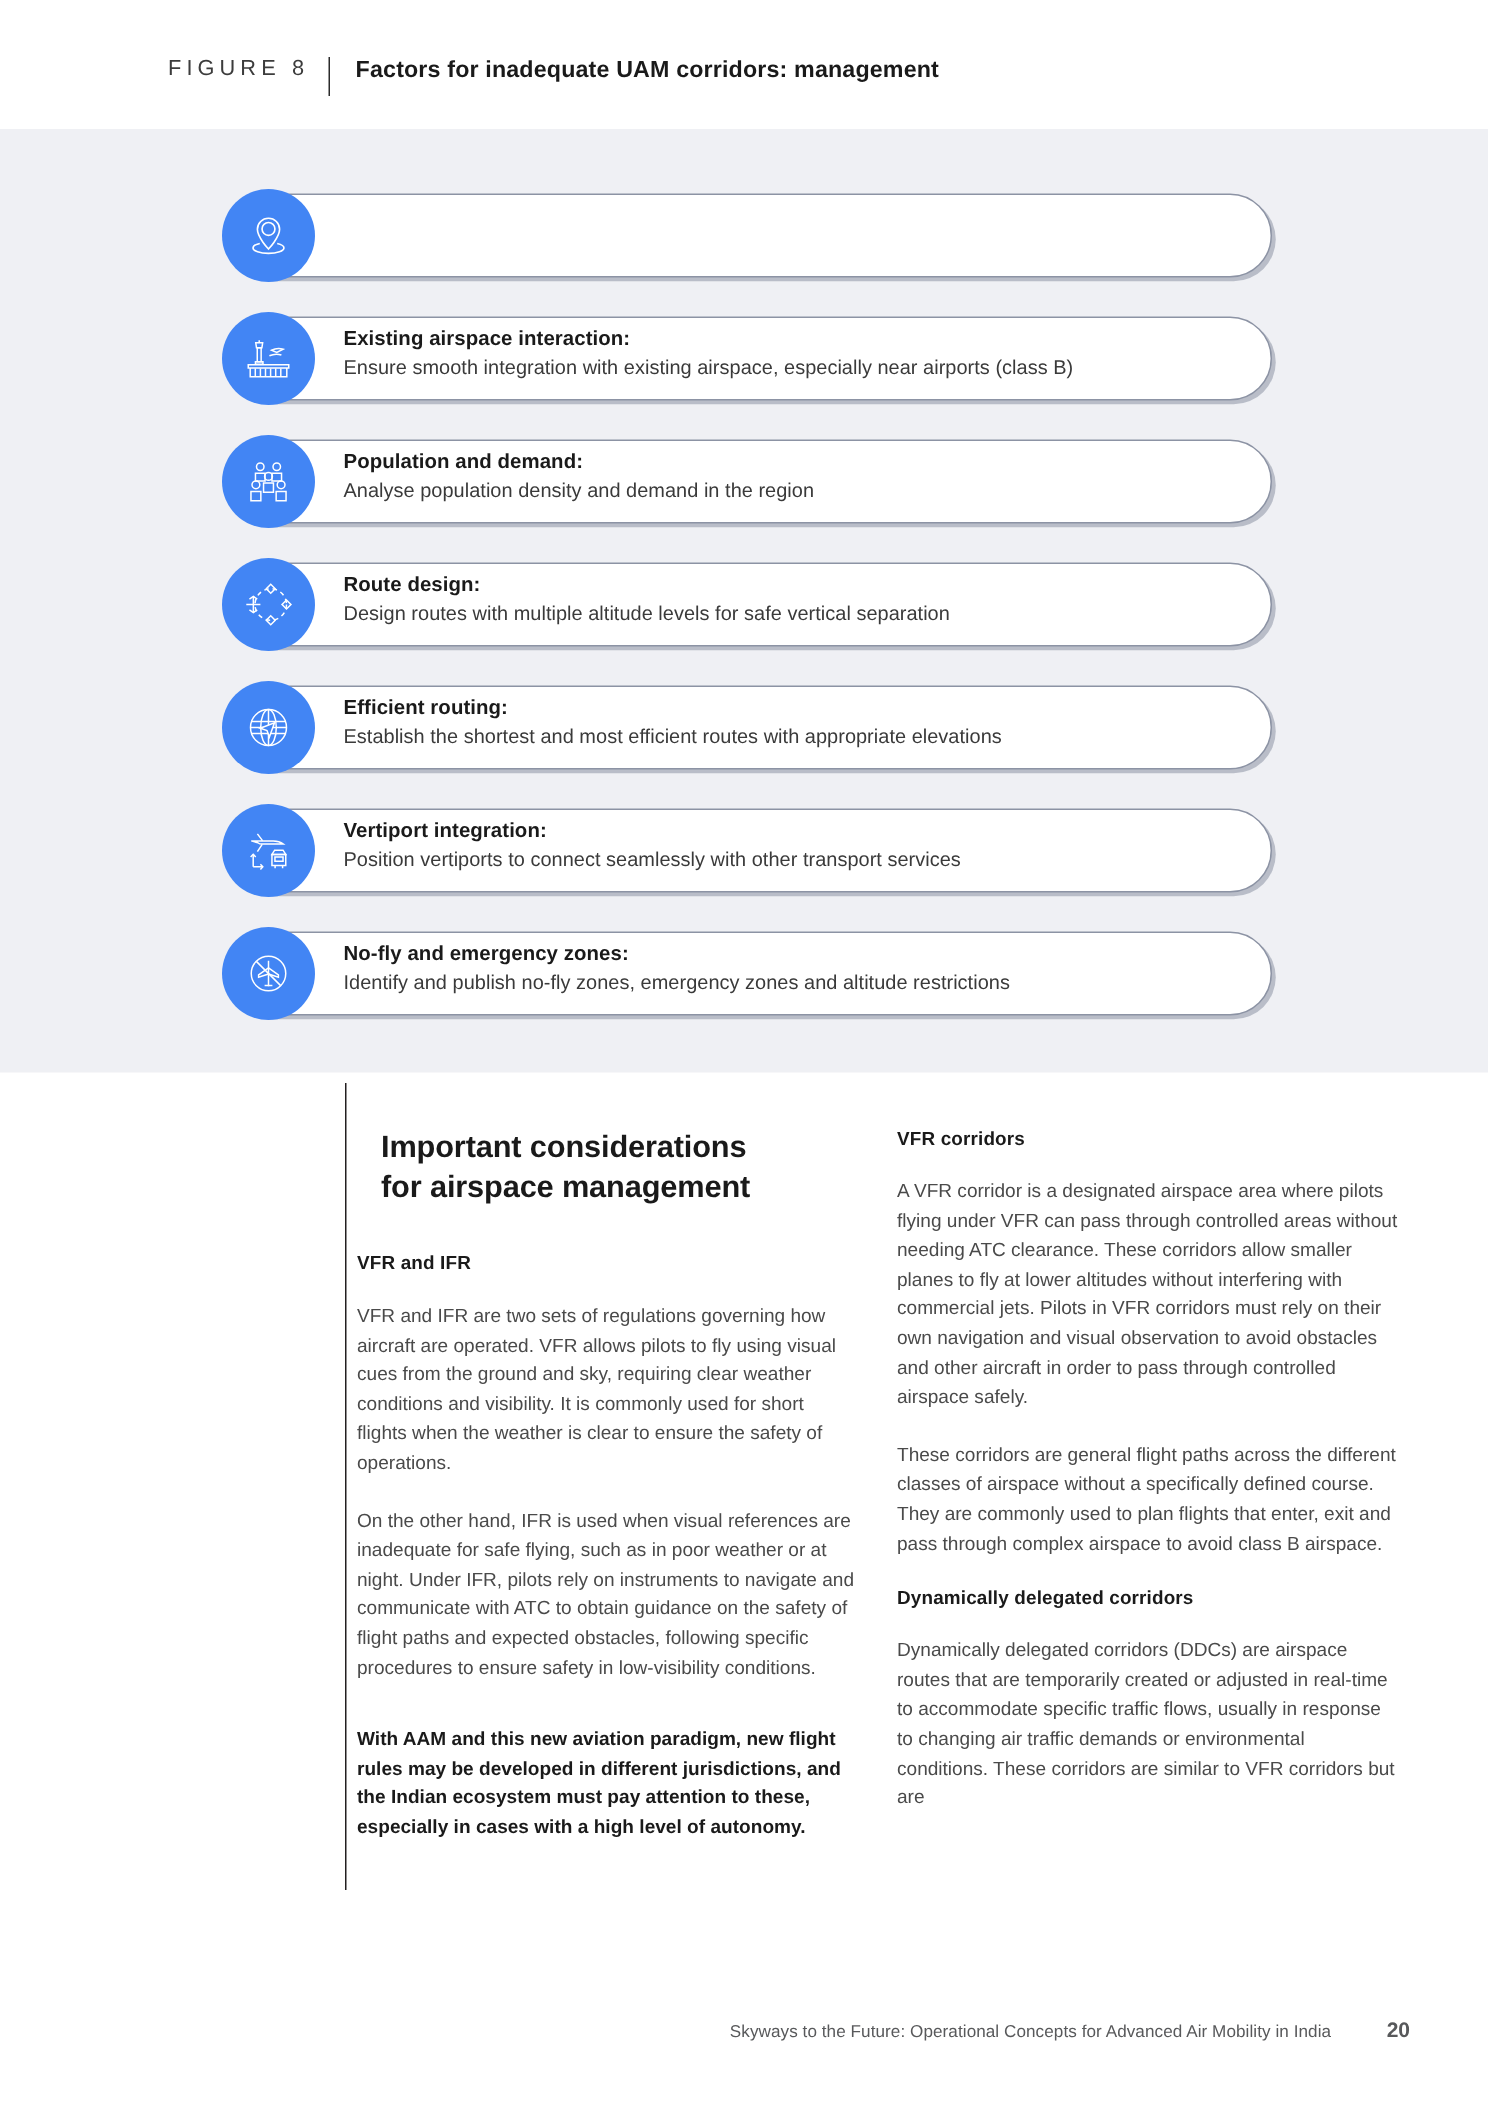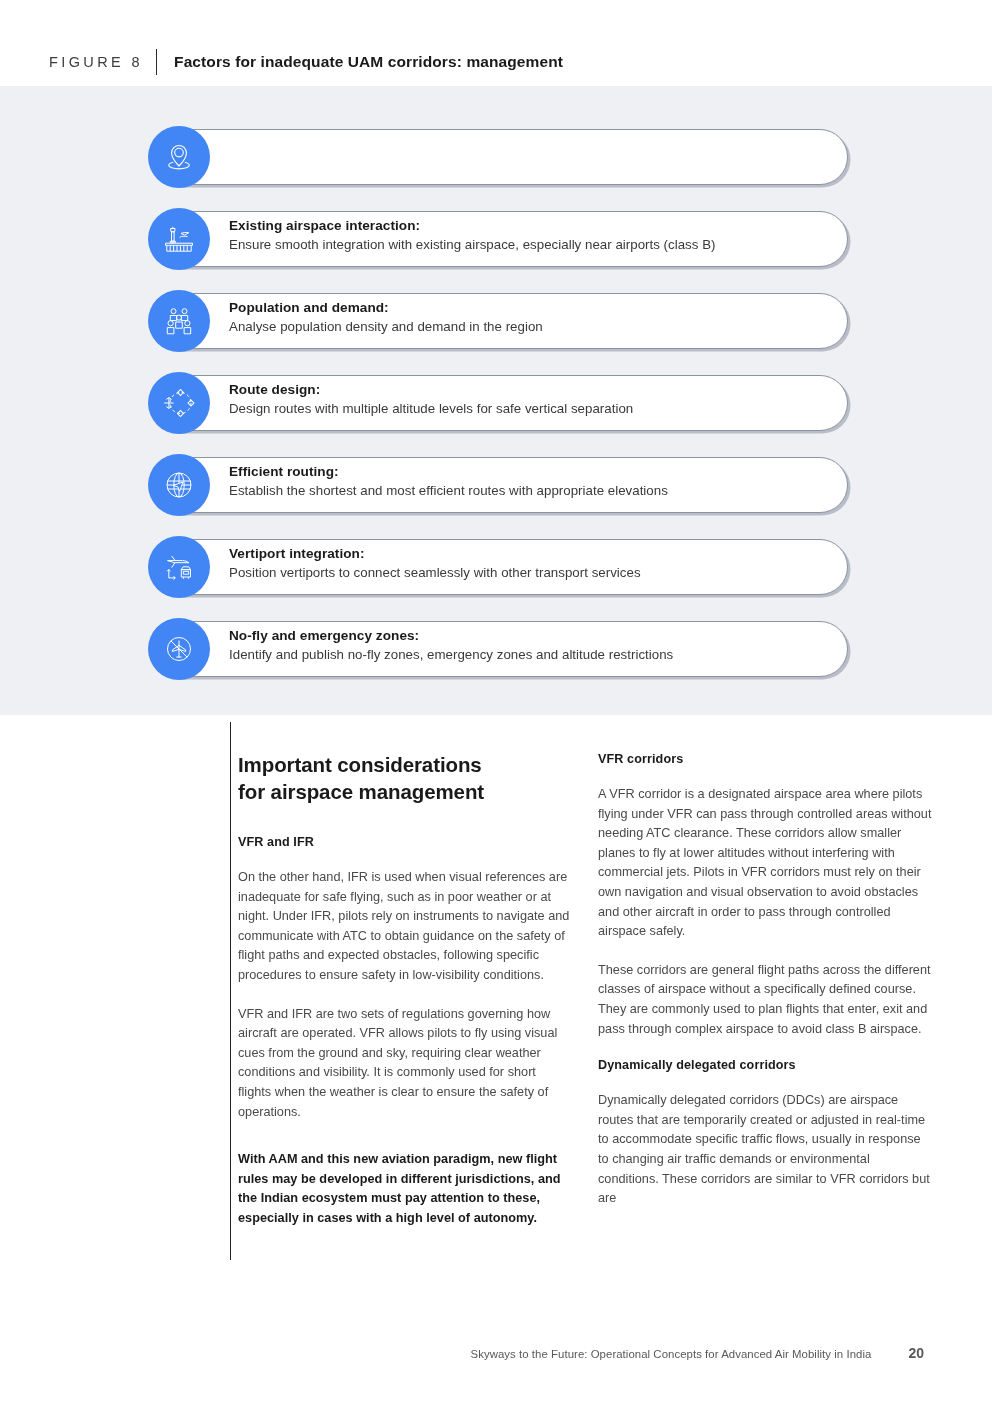--- a/index.html
+++ b/index.html
@@ -11,22 +11,22 @@
     color: #231f20;
     position: relative;
     overflow: hidden;
   }
 
   
   .fig-header {
     position: absolute;
     left: 0; top: 38px;
     width: 992px; height: 48px;
-    display: flex; align-items: center;
-    padding-left: 49px;
+    display: flex; 
+    padding-left: 112px;
   }
   .fig-label {
     font-size: 14.5px;
     letter-spacing: 3.4px;
     color: #3c3c3c;
     font-weight: 400;
     white-space: nowrap;
   }
   .fig-divider {
     width: 1px; height: 26px;
@@ -107,21 +107,21 @@
     top: 752px;
   }
   .col-left  { left: 238px; width: 334px; }
   .col-right { left: 598px; width: 336px; }
 
   .sec-heading {
     font-size: 20.5px;
     font-weight: bold;
     line-height: 26.5px;
     color: #1a1a1a;
-    margin: 0 0 30px 0;
+    margin: 0 0 30px 16px;
     letter-spacing: -0.1px;
   }
   .sub-heading {
     font-size: 12.6px;
     font-weight: bold;
     color: #1a1a1a;
     margin: 0 0 19px 0;
     letter-spacing: 0.1px;
   }
   .col-right .sub-heading:first-child { }
@@ -138,21 +138,21 @@
     letter-spacing: 0.02px;
     margin-top: 28px;
   }
   .col-right p.para { color: #4a4a4a; }
 
   
   .footer {
     position: absolute;
     left: 0; top: 1345px;
     width: 992px;
-    padding-right: 68px;
+    padding-right: 52px;
     display: flex;
     justify-content: flex-end;
     align-items: baseline;
   }
   .footer-text {
     font-size: 11.4px;
     color: #58595b;
     letter-spacing: 0.05px;
     white-space: nowrap;
   }
@@ -309,22 +309,22 @@
 </div>
 
 <div class="body-divider"></div>
 
 <div class="col col-left">
   <h2 class="sec-heading">
     <span>Important considerations</span><br>
     <span>for airspace management</span>
   </h2>
   <h3 class="sub-heading">VFR and IFR</h3>
+  <p class="para">VFR and IFR are two sets of regulations governing how aircraft are operated. VFR allows pilots to fly using visual cues from the ground and sky, requiring clear weather conditions and visibility. It is commonly used for short flights when the weather is clear to ensure the safety of operations.</p>
   <p class="para">On the other hand, IFR is used when visual references are inadequate for safe flying, such as in poor weather or at night. Under IFR, pilots rely on instruments to navigate and communicate with ATC to obtain guidance on the safety of flight paths and expected obstacles, following specific procedures to ensure safety in low-visibility conditions.</p>
-  <p class="para">VFR and IFR are two sets of regulations governing how aircraft are operated. VFR allows pilots to fly using visual cues from the ground and sky, requiring clear weather conditions and visibility. It is commonly used for short flights when the weather is clear to ensure the safety of operations.</p>
   <p class="para bold">With AAM and this new aviation paradigm, new flight rules may be developed in different jurisdictions, and the Indian ecosystem must pay attention to these, especially in cases with a high level of autonomy.</p>
 </div>
 
 <div class="col col-right">
   <h3 class="sub-heading">VFR corridors</h3>
   <p class="para">A VFR corridor is a designated airspace area where pilots flying under VFR can pass through controlled areas without needing ATC clearance. These corridors allow smaller planes to fly at lower altitudes without interfering with commercial jets. Pilots in VFR corridors must rely on their own navigation and visual observation to avoid obstacles and other aircraft in order to pass through controlled airspace safely.</p>
   <p class="para">These corridors are general flight paths across the different classes of airspace without a specifically defined course. They are commonly used to plan flights that enter, exit and pass through complex airspace to avoid class B airspace.</p>
   <h3 class="sub-heading">Dynamically delegated corridors</h3>
   <p class="para">Dynamically delegated corridors (DDCs) are airspace routes that are temporarily created or adjusted in real-time to accommodate specific traffic flows, usually in response to changing air traffic demands or environmental conditions. These corridors are similar to VFR corridors but are</p>
 </div>

